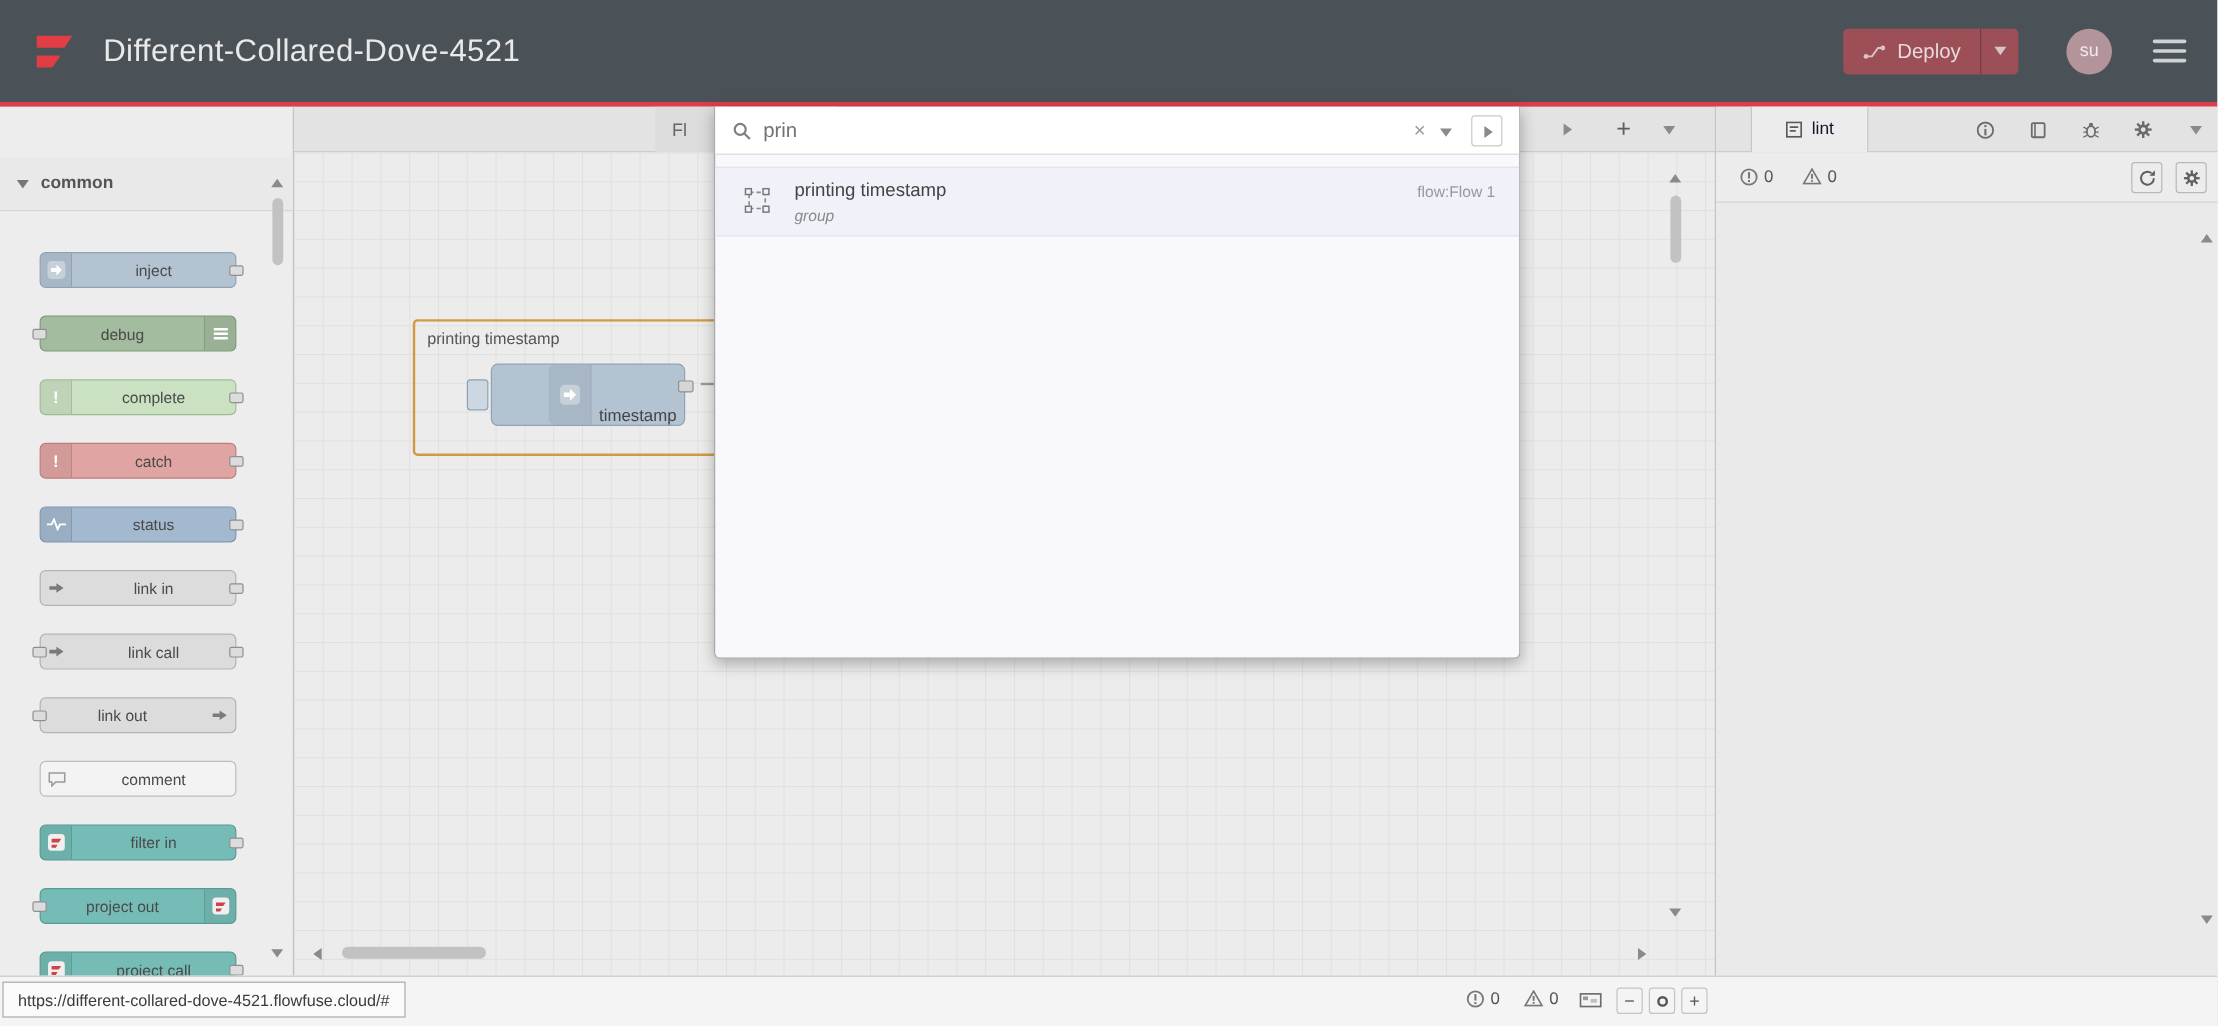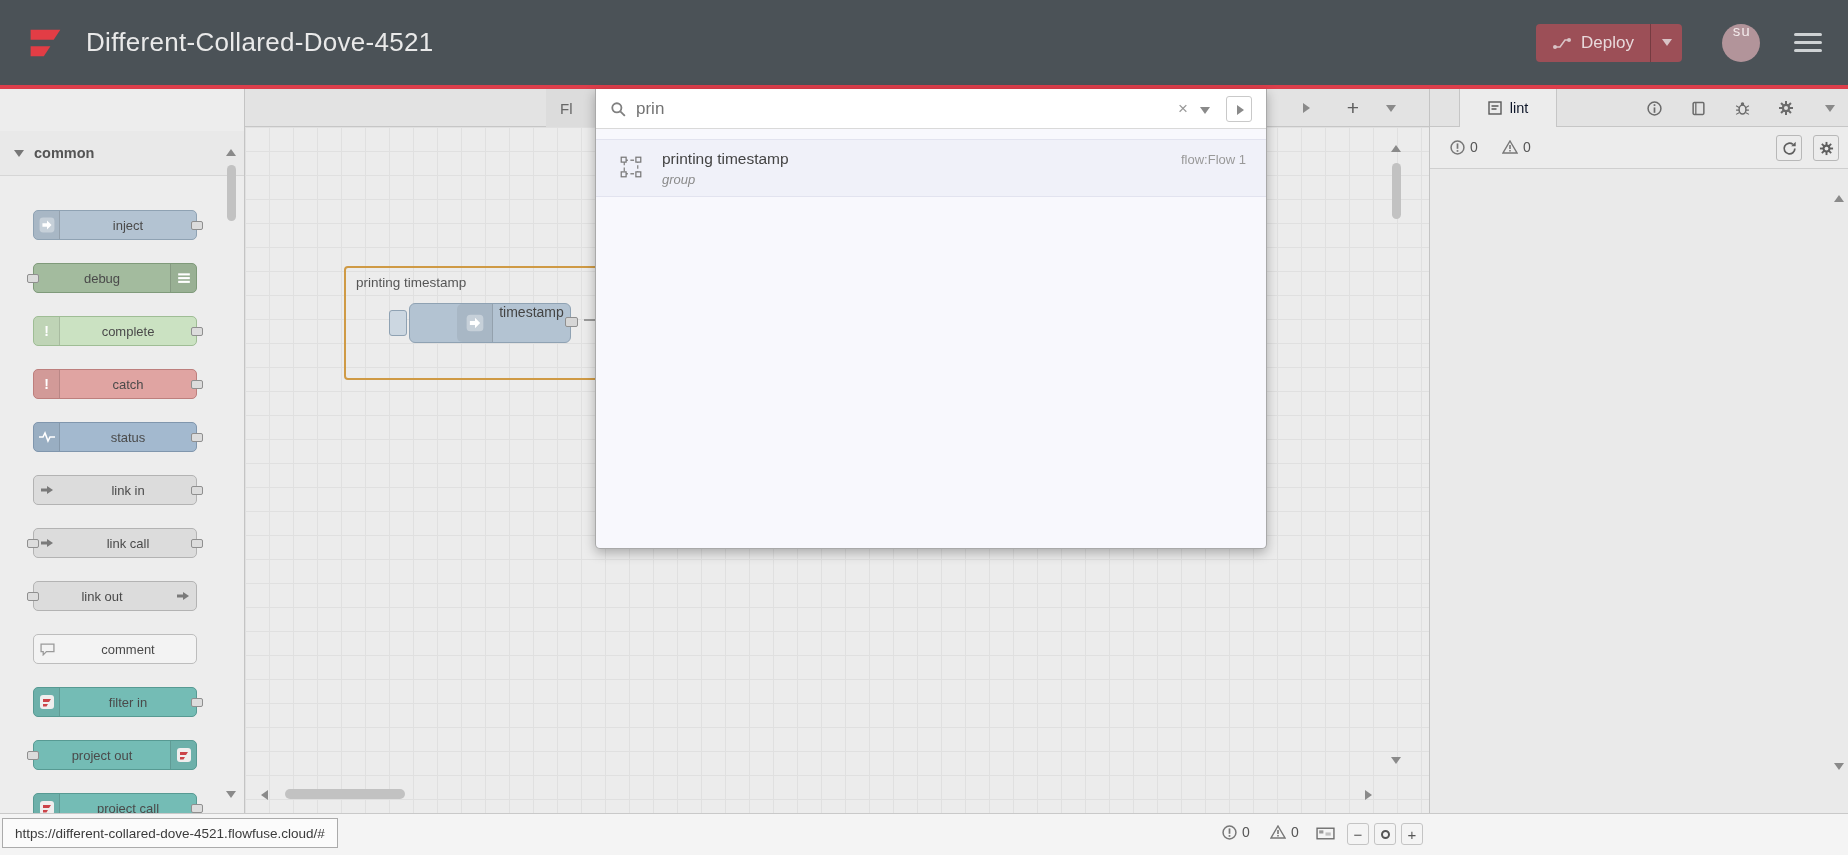--- a/index.html
+++ b/index.html
@@ -12,21 +12,21 @@
          display:flex; align-items:center; padding:0 26px 0 24px; }
   .hdr-title { margin-left:18px; font-size:26px; color:#e9e9e9; letter-spacing:.3px; }
   .hdr-spacer { flex:1; }
   .deploy { display:flex; align-items:stretch; height:38px; background:#9c4f57; border-radius:4px;
             overflow:hidden; cursor:pointer; }
   .deploy-main { display:flex; align-items:center; gap:9px; padding:0 16px; }
   .deploy-label { color:#e8d9db; font-size:17px; }
   .deploy-caret { width:32px; display:flex; align-items:center; justify-content:center;
                   border-left:1px solid rgba(0,0,0,.25); }
   .avatar { width:38px; height:38px; border-radius:50%; background:#b2949a; margin-left:40px;
-            display:flex; justify-content:center; color:#f2e9ea; font-size:15px;font-family:Liberation Mono, monospace; }
+            display:flex; align-items:center; justify-content:center; color:#f2e9ea; font-size:15px; }
   .burger { margin-left:34px; width:28px; display:flex; flex-direction:column; gap:5px; cursor:pointer; }
   .burger i { display:block; height:3px; border-radius:2px; background:#ced2d4; }
   .accent { position:absolute; left:0; top:85px; width:100%; height:4px; background:#dd3e4b; }
 
   
   .main { position:absolute; left:0; top:89px; width:100%; height:724px; }
 
   
   .palette { position:absolute; left:0; top:0; width:245px; height:100%;
              background:#ededed; border-right:1px solid #c4c4c4; }
@@ -81,22 +81,22 @@
   .canvas { position:absolute; left:0; top:38px; width:100%; height:686px; background:#ececec;
             background-image:linear-gradient(#e0e0e0 1px, transparent 1px),
                              linear-gradient(90deg,#e0e0e0 1px, transparent 1px);
             background-size:24px 24px; }
   .group { position:absolute; left:99px; top:139px; width:260px; height:114px; border:2px solid #cf9a45;
            border-radius:4px; }
   .group-label { position:absolute; left:10px; top:7px; font-size:13.5px; color:#555; }
   .flownode { position:absolute; left:43px; top:35px; display:flex; align-items:center; }
   .inj-btn { width:18px; height:26px; background:#ccd7e1; border:1px solid #8fa2b3; border-radius:3px;
              margin-right:2px; cursor:pointer; }
-  .inj-body { position:relative; width:162px; height:40px; background:#b3c3d2; border:1px solid #8fa2b3;
-              border-radius:6px; display:flex; align-items:flex-start;padding-left:47px; }
+  .inj-body { position:relative; width:162px; height:52px; background:#b3c3d2; border:1px solid #8fa2b3;
+              border-radius:6px; display:flex; align-items:flex-end;padding-left:47px; }
   .inj-icon { width:36px; height:100%; background:rgba(0,0,0,.06); border-right:1px solid rgba(0,0,0,.12);
               border-radius:5px 0 0 5px; display:flex; align-items:center; justify-content:center; }
   .inj-label { flex:1; text-align:center; font-size:14px; color:#444; }
   .inj-port { position:absolute; right:-8px; top:13px; width:13px; height:10px; background:#d6d6d6;
               border:1px solid #8f8f8f; border-radius:2px; }
   .wire { position:absolute; left:238px; top:51px; width:34px; height:2px; background:#9a9a9a; }
 
   
   .rightbar { position:absolute; right:0; top:0; width:419px; height:100%; background:#ececec;
               border-left:1px solid #c4c4c4; }

